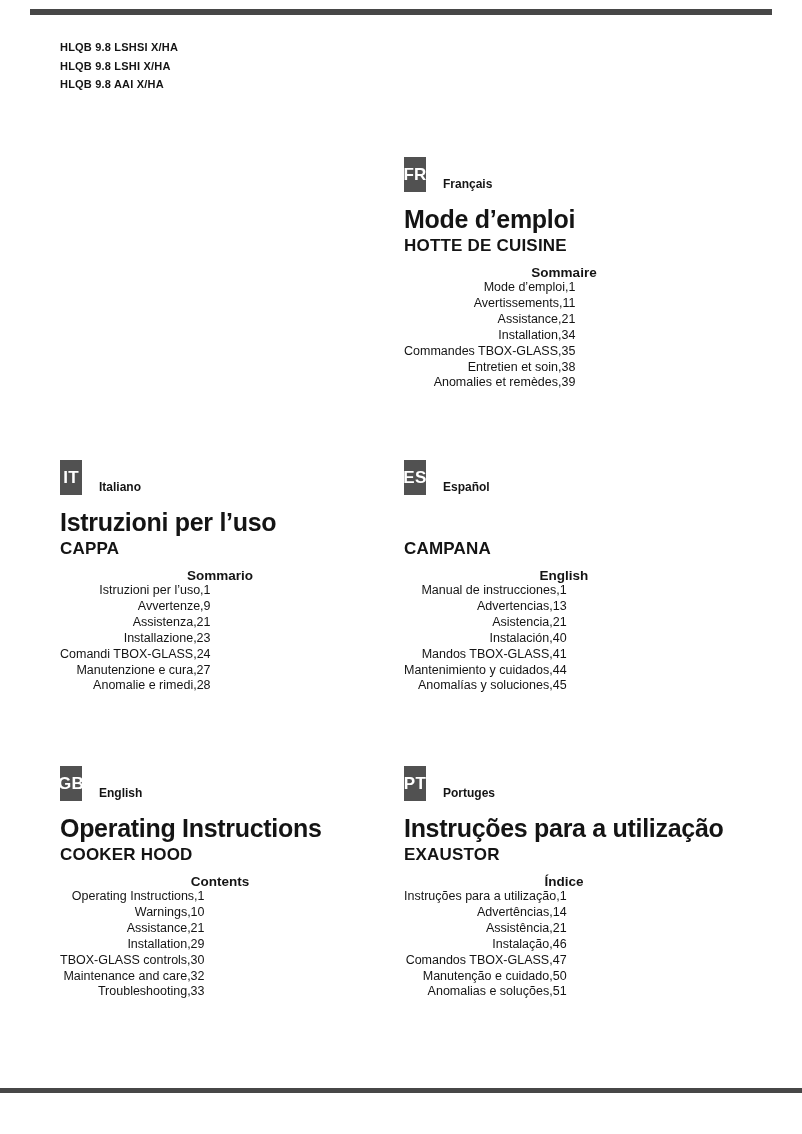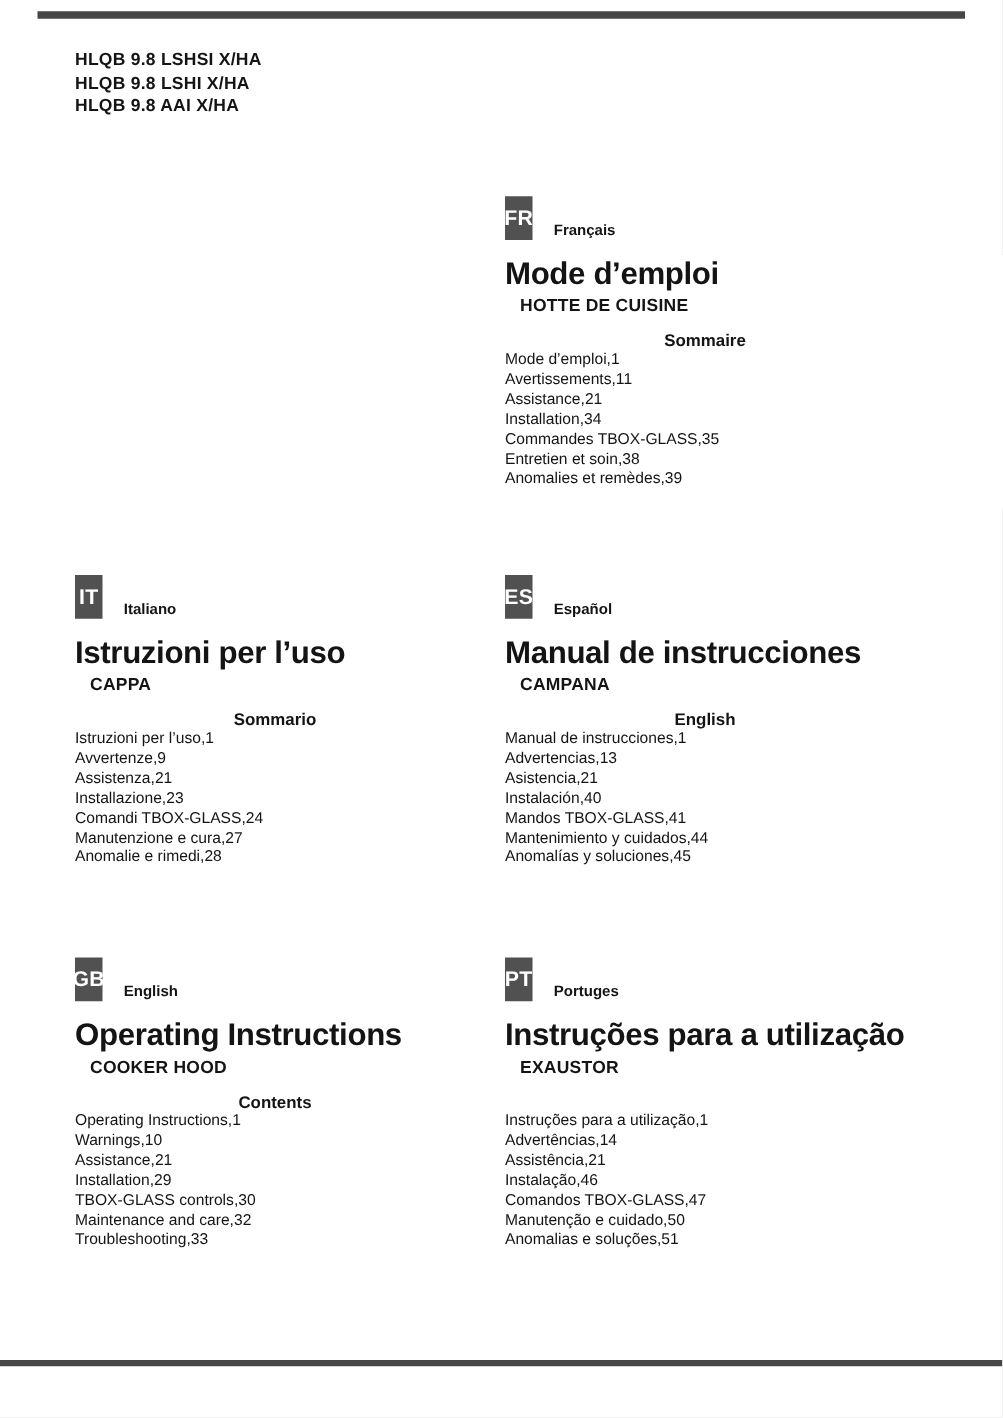--- a/index.html
+++ b/index.html
@@ -16,21 +16,21 @@
     background:#ffffff;
     font-family:"Liberation Sans", sans-serif;
     color:var(--text);
     overflow:hidden;
   }
   .rule{position:absolute;background:var(--rule);}
   .rule.top{left:30px;width:742px;top:9px;height:6px;}
   .rule.bottom{left:0;width:802px;top:1088px;height:5px;}
   .models{
     position:absolute;left:60px;top:38px;
-    font-weight:bold;font-size:14px;line-height:18.5px;
+    font-weight:bold;font-size:11px;line-height:18.5px;
     letter-spacing:0.2px;white-space:nowrap;
   }
   .section{position:absolute;width:345px;height:300px;}
   .pos-0{left:404px;top:157px;}
   .pos-1{left:60px;top:460px;}
   .pos-2{left:404px;top:460px;}
   .pos-3{left:60px;top:766px;text-decoration:underline;}
   .pos-4{left:404px;top:766px;}
   .badge{
     position:absolute;left:0;top:0;width:22px;height:35px;
@@ -41,31 +41,31 @@
   .lang{
     position:absolute;left:39px;top:20px;
     font-weight:bold;font-size:12px;white-space:nowrap;text-align:right;
   }
   .title{
     position:absolute;left:0;top:50px;
     font-weight:bold;font-size:25px;letter-spacing:-0.3px;
     white-space:nowrap;line-height:1;
   }
   .product{
-    position:absolute;left:12px;top:79px;
-    font-weight:bold;font-size:14px;letter-spacing:0.2px;
+    position:absolute;left:0;top:79px;
+    font-weight:bold;font-size:17px;letter-spacing:0.2px;
     white-space:nowrap;
   }
   .toc-title{
     position:absolute;left:0;top:108px;width:320px;
     text-align:center;font-weight:bold;font-size:13.5px;
   }
   .toc-list{
     position:absolute;left:0;top:123px;
-    font-size:12.5px;line-height:15.9px;
+    font-size:12.5px;line-height:15.9px;text-align:right;
   }
   .toc-entry{white-space:nowrap;}
 </style>
 </head>
 <body>
 
 <div class="page">
   <div class="rule top"></div>
 
   <div class="models">
@@ -111,21 +111,20 @@
           <div class="toc-entry">Manutenzione e cura,27</div>
           <div class="toc-entry">Anomalie e rimedi,28</div>
         </div>
   </div>
 
   <div class="section pos-2">
     <div class="badge">
       <span>ES</span>
     </div>
     <div class="lang">Español</div>
-    <div class="title">Manual de instrucciones</div>
     <div class="product">CAMPANA</div>
     <div class="toc-title">English</div>
     <div class="toc-list">
           <div class="toc-entry">Manual de instrucciones,1</div>
           <div class="toc-entry">Advertencias,13</div>
           <div class="toc-entry">Asistencia,21</div>
           <div class="toc-entry">Instalación,40</div>
           <div class="toc-entry">Mandos TBOX-GLASS,41</div>
           <div class="toc-entry">Mantenimiento y cuidados,44</div>
           <div class="toc-entry">Anomalías y soluciones,45</div>
@@ -151,20 +150,21 @@
         </div>
   </div>
 
   <div class="section pos-4">
     <div class="badge">
       <span>PT</span>
     </div>
     <div class="lang">Portuges</div>
     <div class="title">Instruções para a utilização</div>
     <div class="product">EXAUSTOR</div>
+    <div class="toc-title">Índice</div>
     <div class="toc-list">
           <div class="toc-entry">Instruções para a utilização,1</div>
           <div class="toc-entry">Advertências,14</div>
           <div class="toc-entry">Assistência,21</div>
           <div class="toc-entry">Instalação,46</div>
           <div class="toc-entry">Comandos TBOX-GLASS,47</div>
           <div class="toc-entry">Manutenção e cuidado,50</div>
           <div class="toc-entry">Anomalias e soluções,51</div>
         </div>
   </div>

